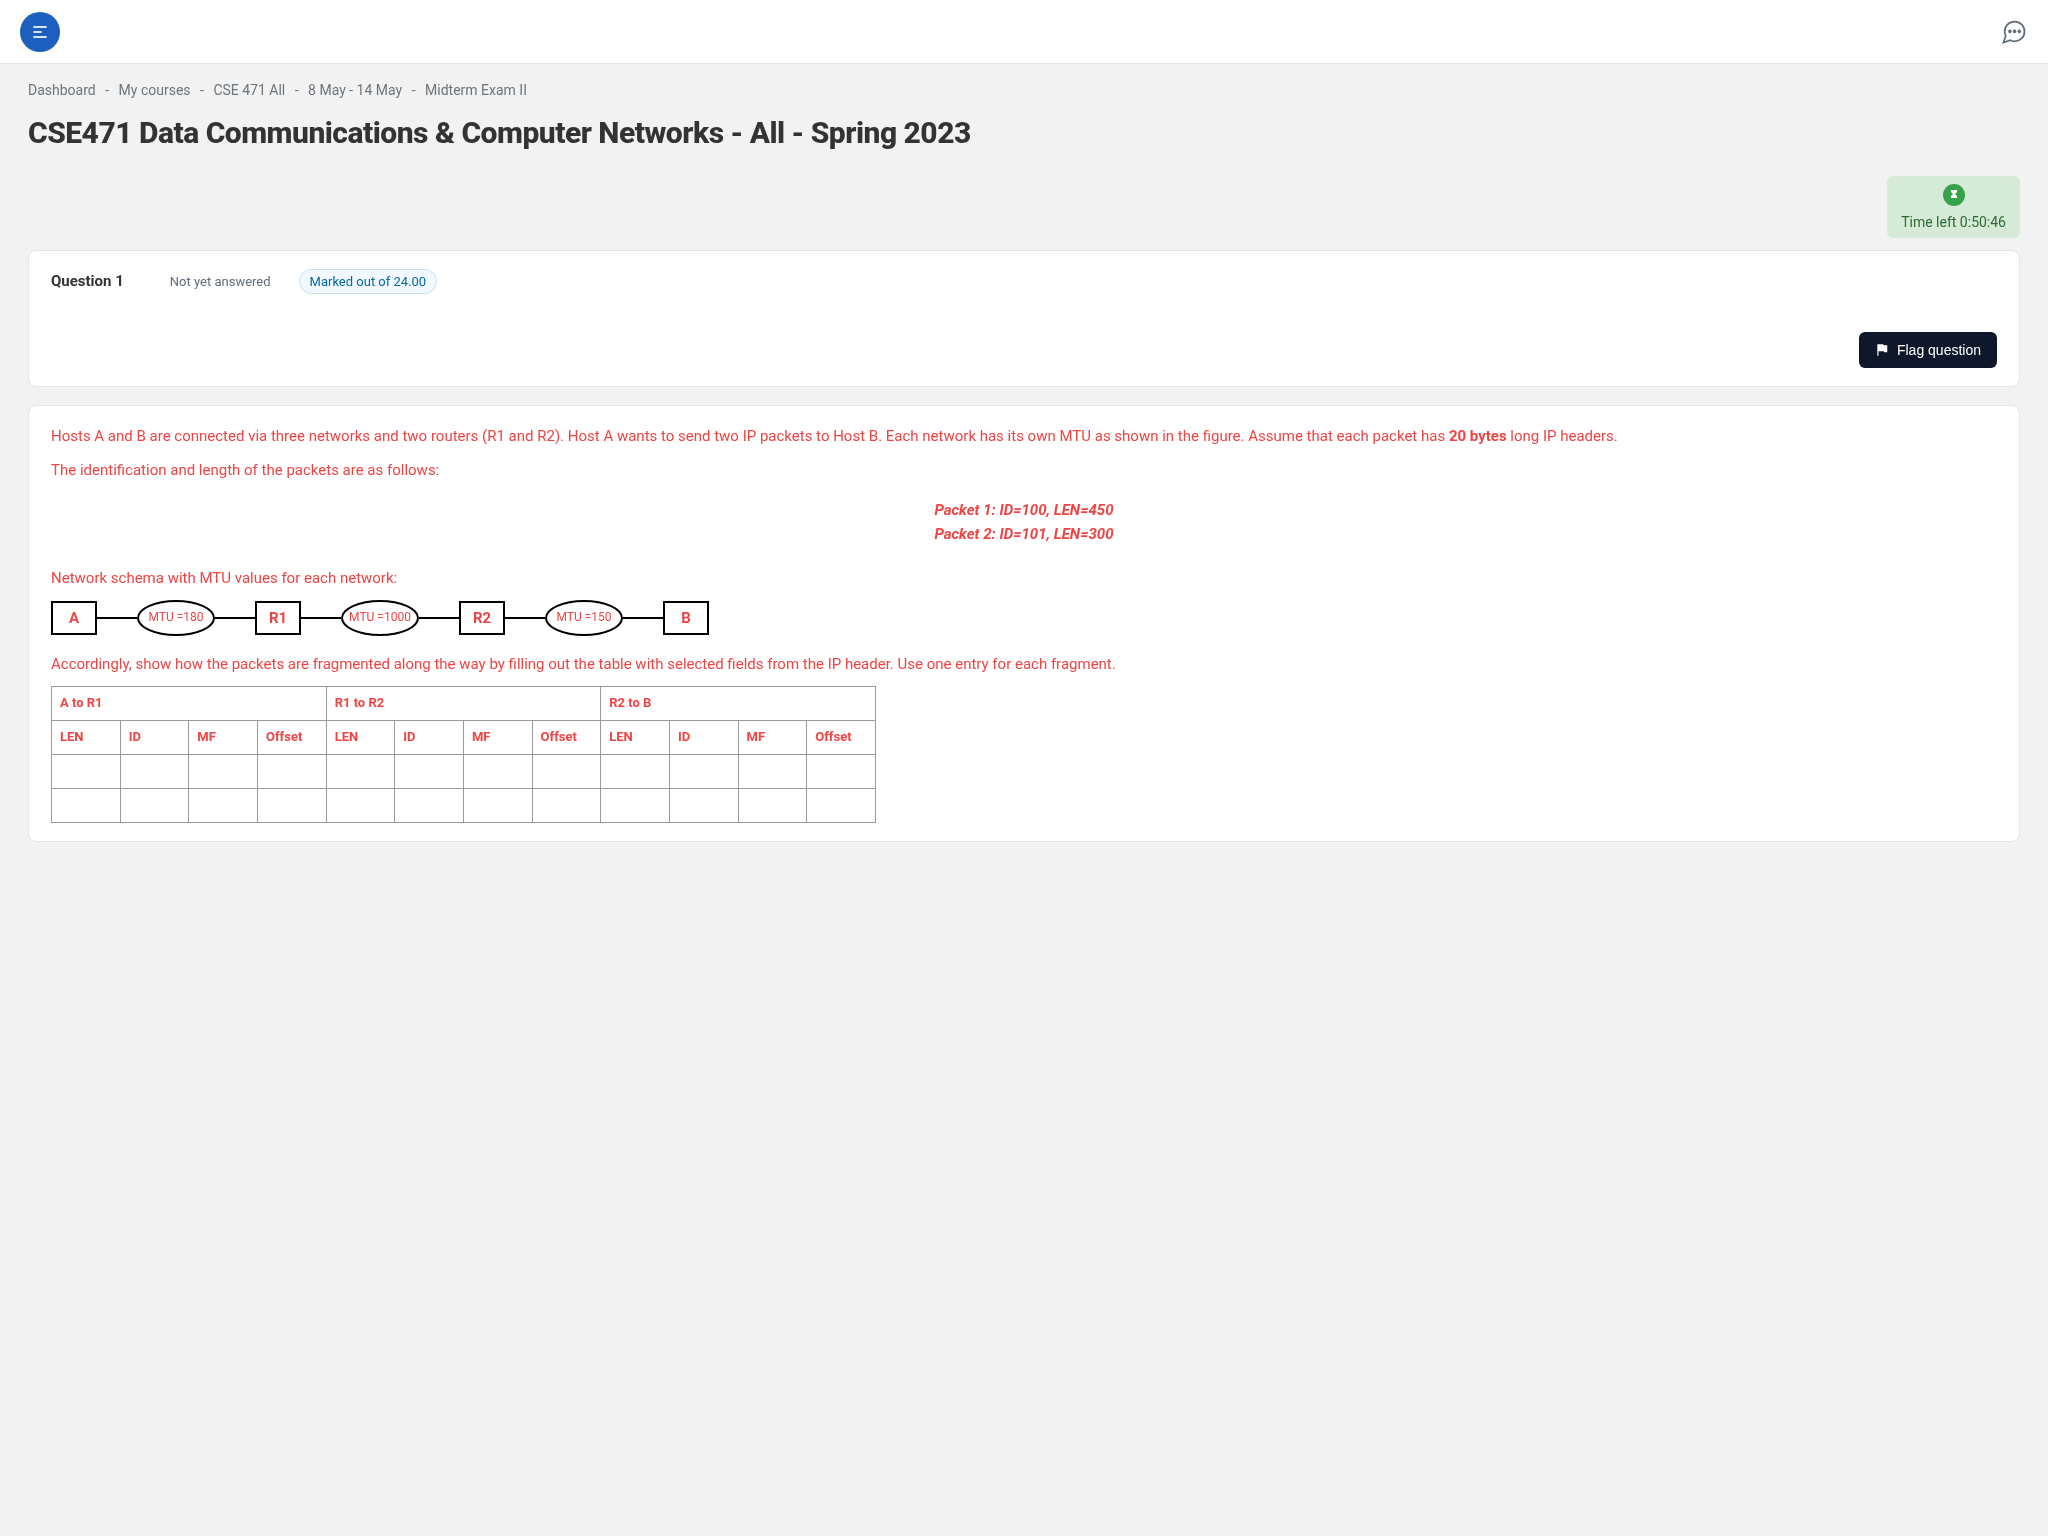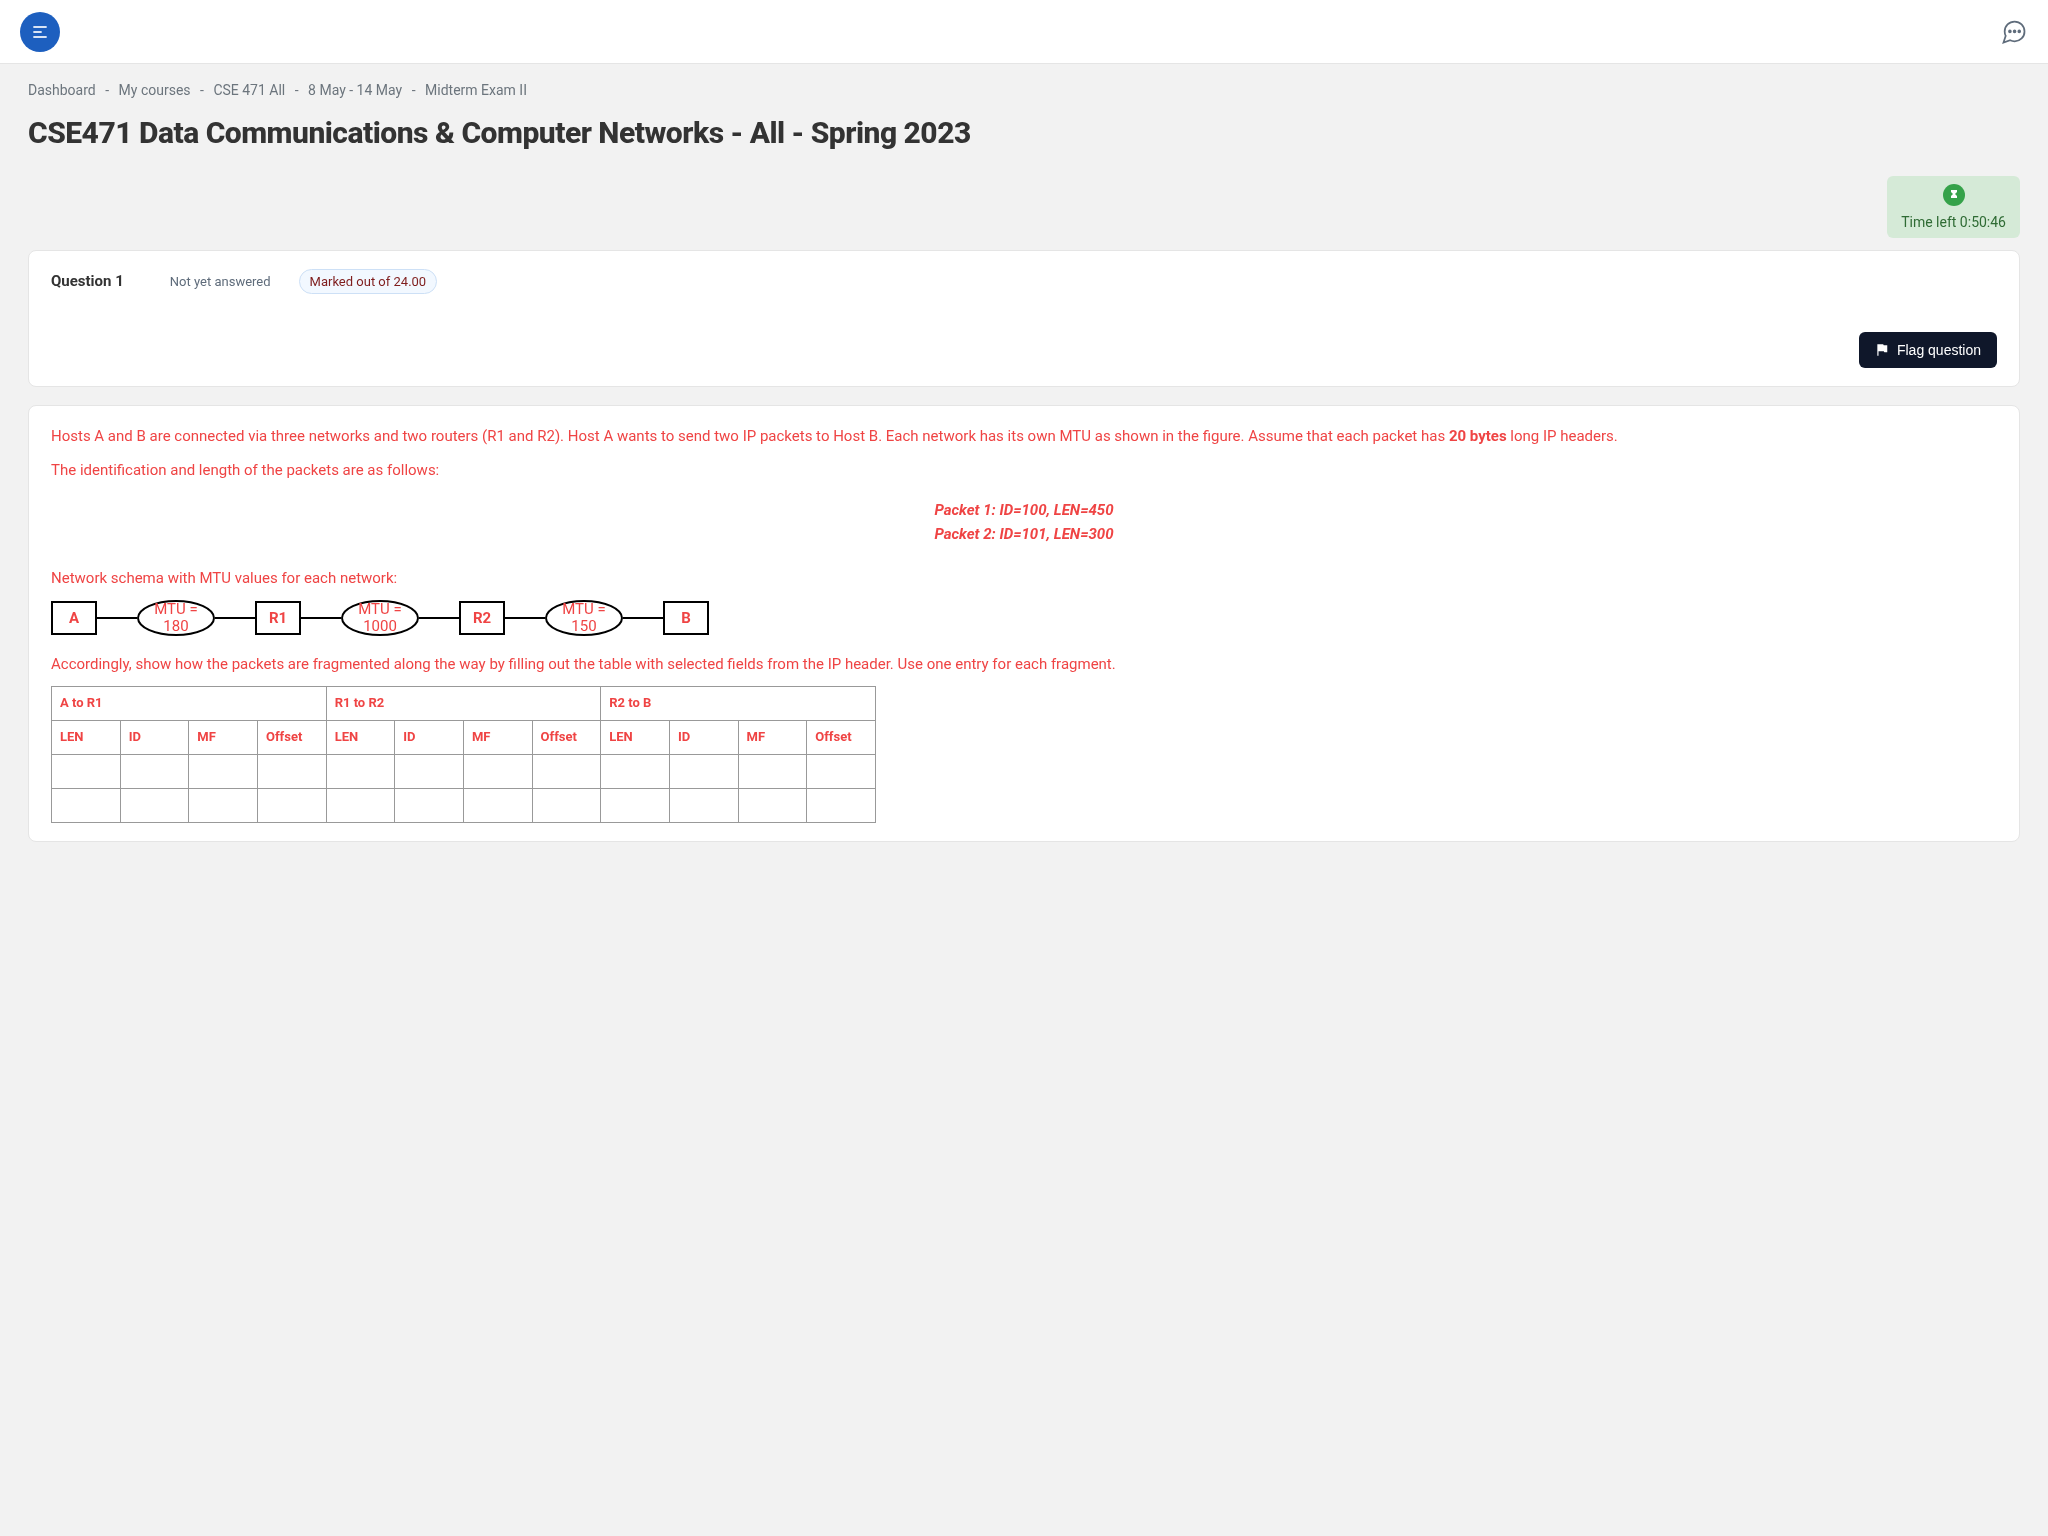--- a/index.html
+++ b/index.html
@@ -65,21 +65,21 @@
   background: #fff;
   margin: 0 28px 18px 28px;
   border-radius: 8px;
   border: 1px solid #e5e5e5;
   padding: 18px 22px;
 }
 .question-header-card { display: flex; flex-wrap: wrap; align-items: center; gap: 28px; }
 .q-title { font-weight: 700; font-size: 15px; margin-right: 18px; }
 .q-status { font-size: 13px; color: #5f6c7b; }
 .q-marks {
-  font-size: 13px; color: #7f1d1d;
+  font-size: 13px; color: #0369a1;
   border: 1px solid #cde0f6;
   background: #f2f8ff;
   padding: 4px 10px; border-radius: 14px;
 }
 .flag-row { width: 100%; display: flex; justify-content: flex-end; margin-top: 10px; }
 .flag-btn {
   background: #0f172a; color: #fff;
   border: none; border-radius: 6px;
   padding: 10px 16px;
   font-size: 14px;
@@ -98,22 +98,22 @@
 .node-box {
   border: 2px solid #000; background: #fff;
   width: 46px; height: 34px;
   display: flex; align-items: center; justify-content: center;
   font-weight: 700; font-size: 15px;
 }
 .link-line { width: 40px; height: 2px; background: #000; }
 .mtu-oval {
   border: 2px solid #000; border-radius: 50%;
   width: 78px; height: 36px;
-  display: flex; flex-direction: column; align-items: center; justify-content: center;
-  font-size: 15px; line-height: 1.1;
+  display: flex; flex-direction: row; align-items: center; justify-content: center;
+  font-size: 12px; line-height: 1.1;
 }
 
 
 .frag-table { border-collapse: collapse; width: 825px; max-width: 100%; margin-top: 8px; }
 .frag-table td, .frag-table th {
   border: 1px solid #999;
   padding: 6px 8px;
   font-size: 13px;
   text-align: left;
   background: #fff;

